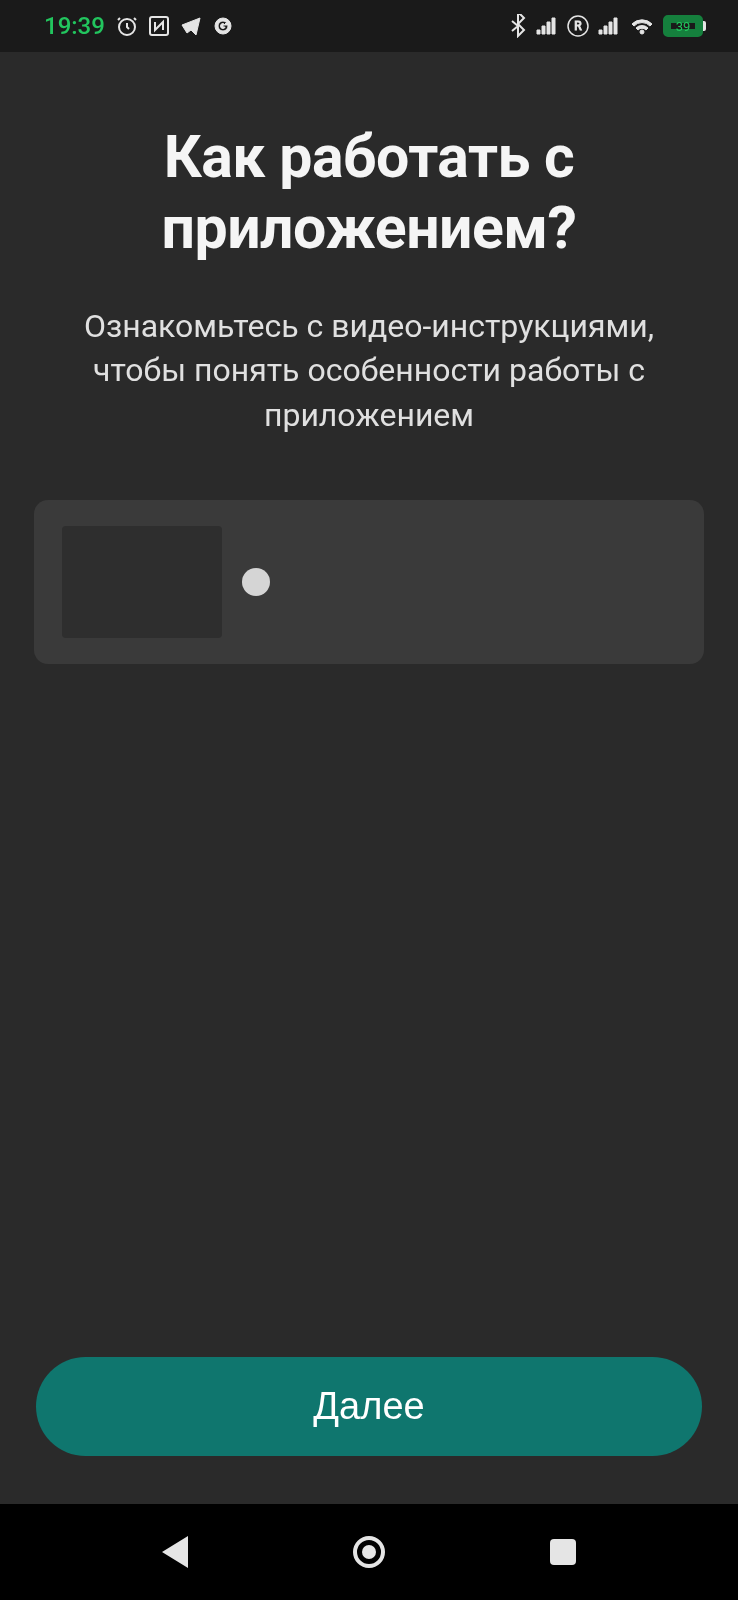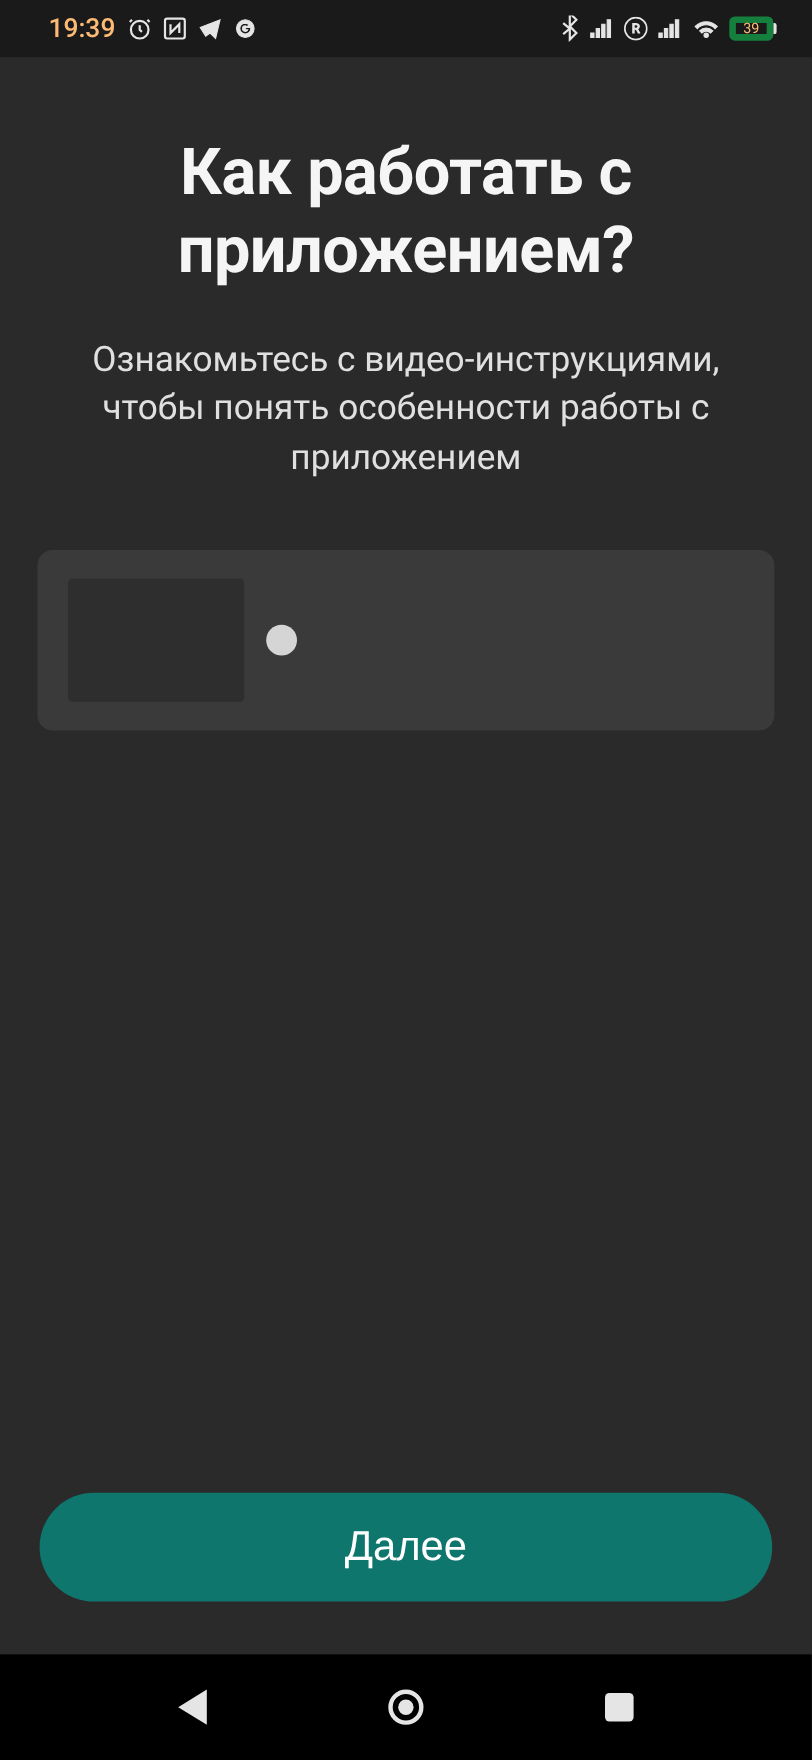--- a/index.html
+++ b/index.html
@@ -16,21 +16,21 @@
       flex-direction: column;
       overflow: hidden;
     }
     .status-bar {
       height: 52px;
       background: #1a1a1a;
       display: flex;
       align-items: center;
       justify-content: space-between;
       padding: 0 32px 0 44px;
-      color: #fdba74;
+      color: #22c55e;
     }
     .status-left {
       display: flex;
       align-items: center;
       gap: 10px;
     }
     .status-time {
       font-size: 24px;
       font-weight: 500;
     }
@@ -46,21 +46,21 @@
     }
     .icon-svg {
       fill: #e5e5e5;
       stroke: #e5e5e5;
     }
     .battery-box {
       display: flex;
       align-items: center;
     }
     .battery-outline {
-      border: 6px solid #15803d;
+      border: 8px solid #15803d;
       border-radius: 5px;
       width: 40px;
       height: 22px;
       display: flex;
       align-items: center;
       justify-content: center;
       font-size: 13px;
       position: relative;
     }
     .battery-tip {

